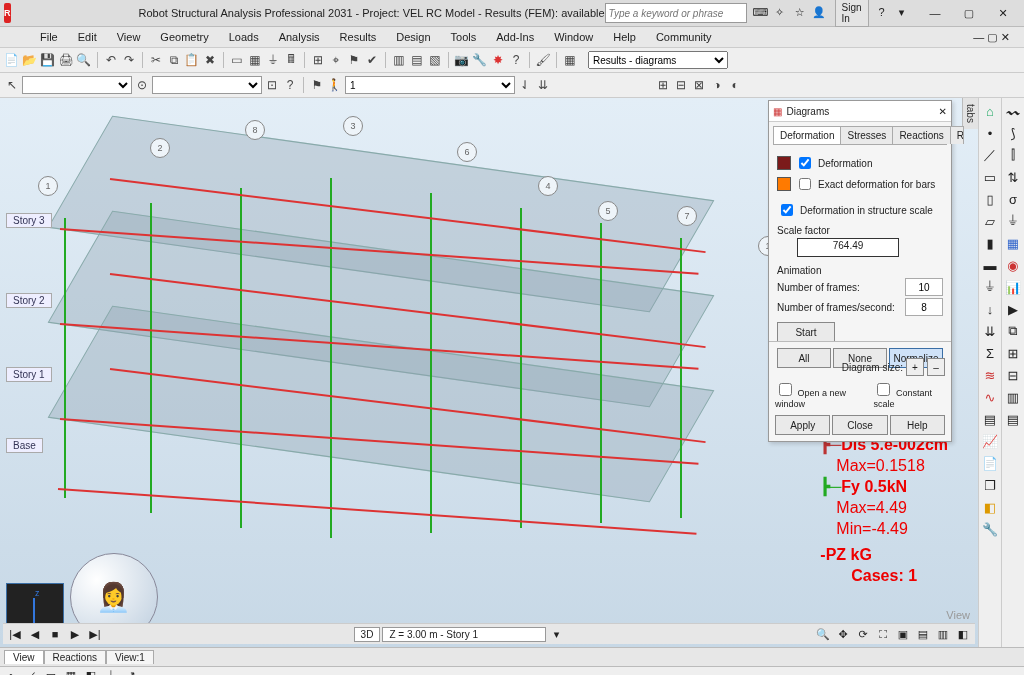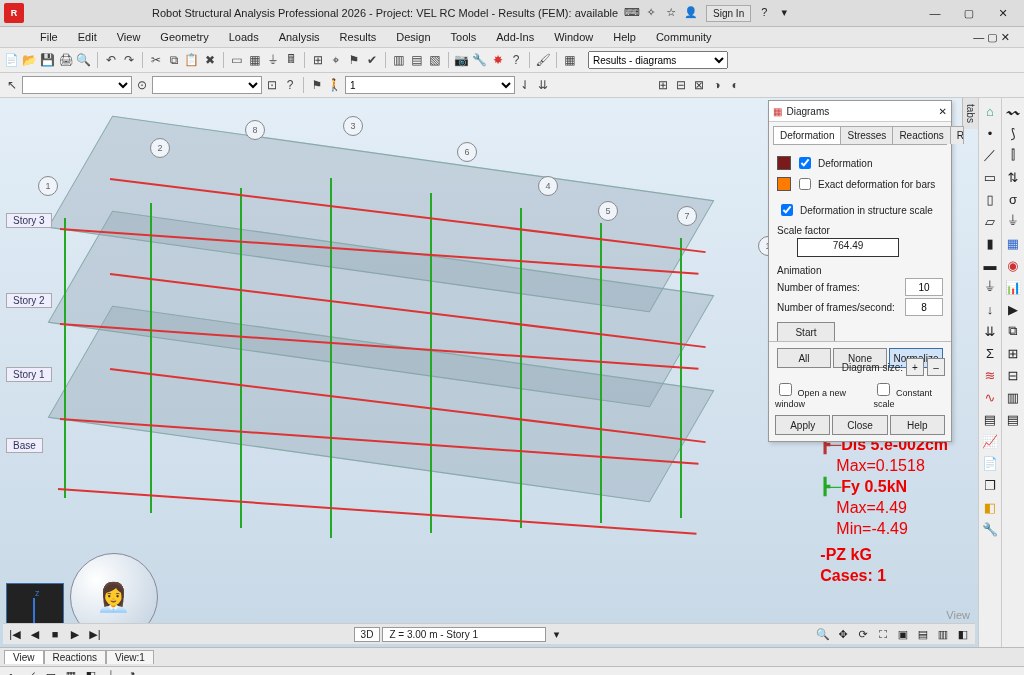--- a/index.html
+++ b/index.html
@@ -256,21 +256,22 @@
 
 .beam { position:absolute; background:#d33; height:2px; transform-origin:left center; }
 .col { position:absolute; width:2px; background:#2a2; }
 .slab { position:absolute; background:rgba(140,160,175,0.35); border:1px solid #8aa; }
 </style>
 </head>
 <body>
 
 <div class="titlebar">
   <div class="logo">R</div>
-  <div class="app-title">Robot Structural Analysis Professional 2026 - Project: VEL RC Model - Results (FEM): available</div>
+  <div class="app-title">Robot Structural Analysis Professional 2031 - Project: VEL RC Model - Results (FEM): available</div>
+  <input class="title-search" placeholder="Type a keyword or phrase" style="">
   <div class="title-icons">
     <span>⌨</span>
     <span>✧</span>
     <span>☆</span>
     <span>👤</span>
   </div>
   <div class="signin">Sign In</div>
   <div class="title-icons" style="margin-left:6px">
     <span>?</span>
     <span>▾</span>
@@ -410,21 +411,21 @@
     <div class="tabs-right">tabs</div>
 
     <div class="results-box">
       <div><span style="color:#b33">┣─</span><span>Dis  5.e-002cm</span></div>
       <div class="sub">Max=0.1518</div>
       <div><span style="color:#2a2">┣─</span><span>Fy  0.5kN</span></div>
       <div class="sub">Max=4.49</div>
       <div class="sub">Min=-4.49</div>
       <div style="height:6px"></div>
       <div>-PZ  kG</div>
-      <div style="text-align:left">Cases: 1</div>
+      <div style="text-align:center">Cases: 1</div>
     </div>
     <div class="viewhr">View</div>
 
     <div class="axis-widget">
       <div style="position:absolute;left:26px;bottom:8px;width:2px;height:34px;background:#37d"></div>
       <div style="position:absolute;left:26px;bottom:8px;width:24px;height:2px;background:#e33;transform-origin:left;transform:rotate(20deg)"></div>
       <div style="position:absolute;left:26px;bottom:8px;width:18px;height:2px;background:#3c3;transform-origin:left;transform:rotate(155deg)"></div>
       <div class="zlab">z</div>
       <div class="xlab">x</div>
       <div class="ylab">y</div>

